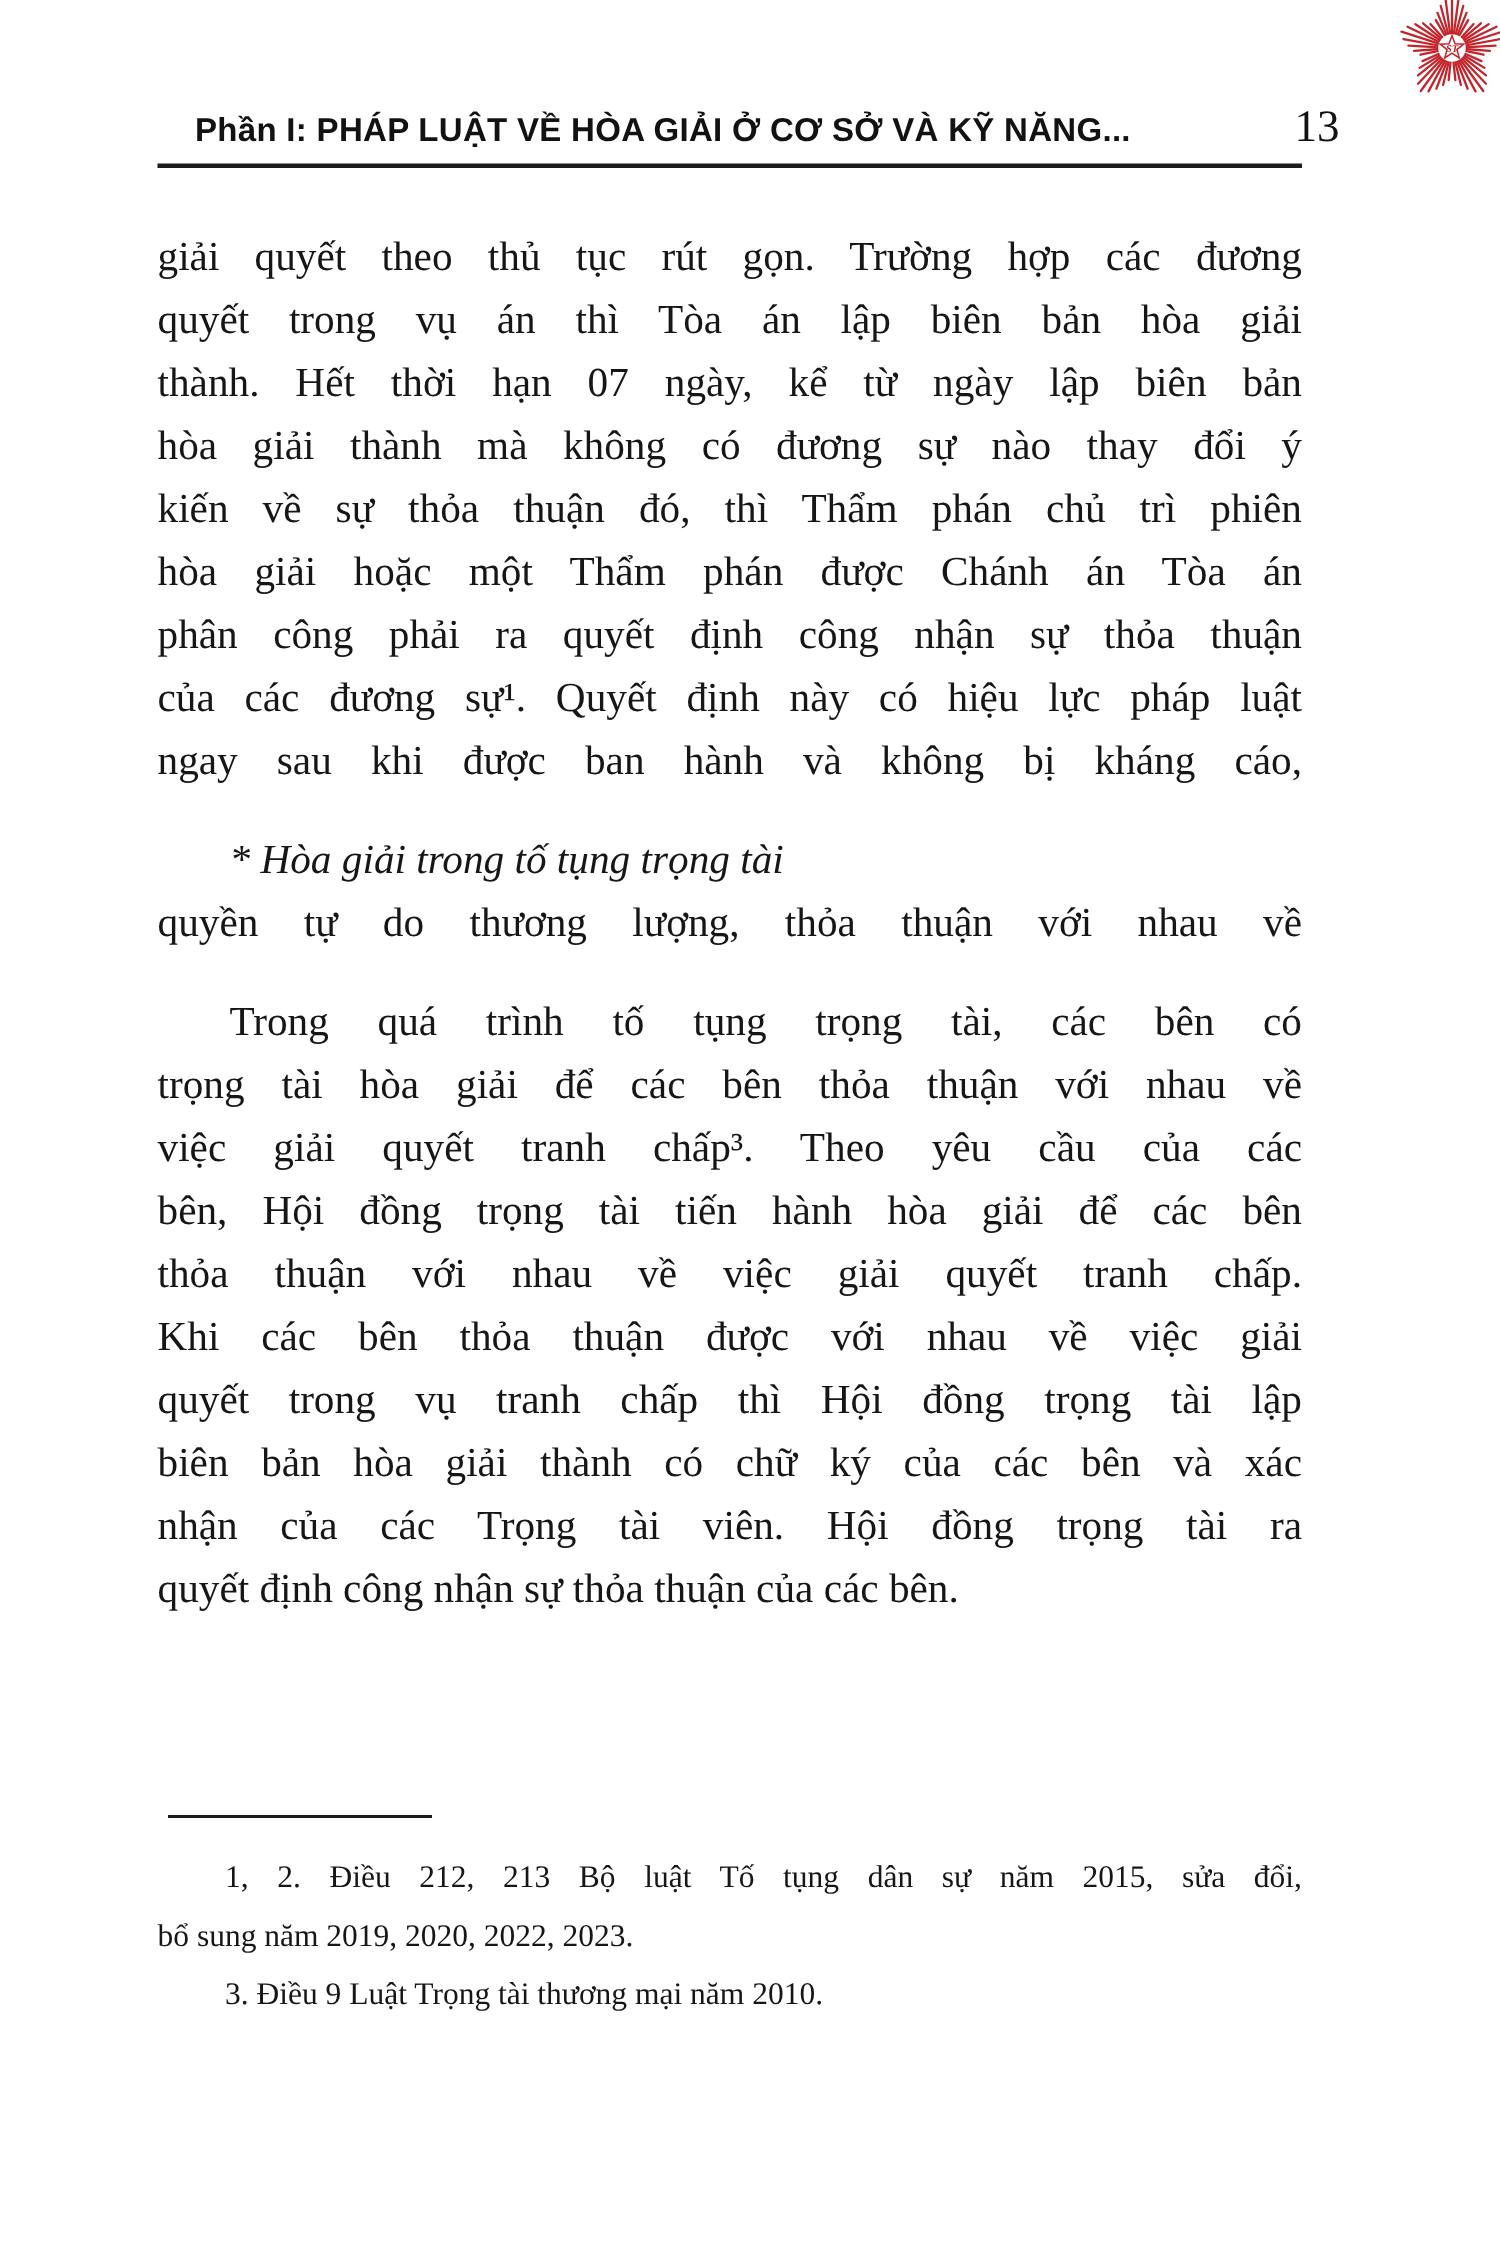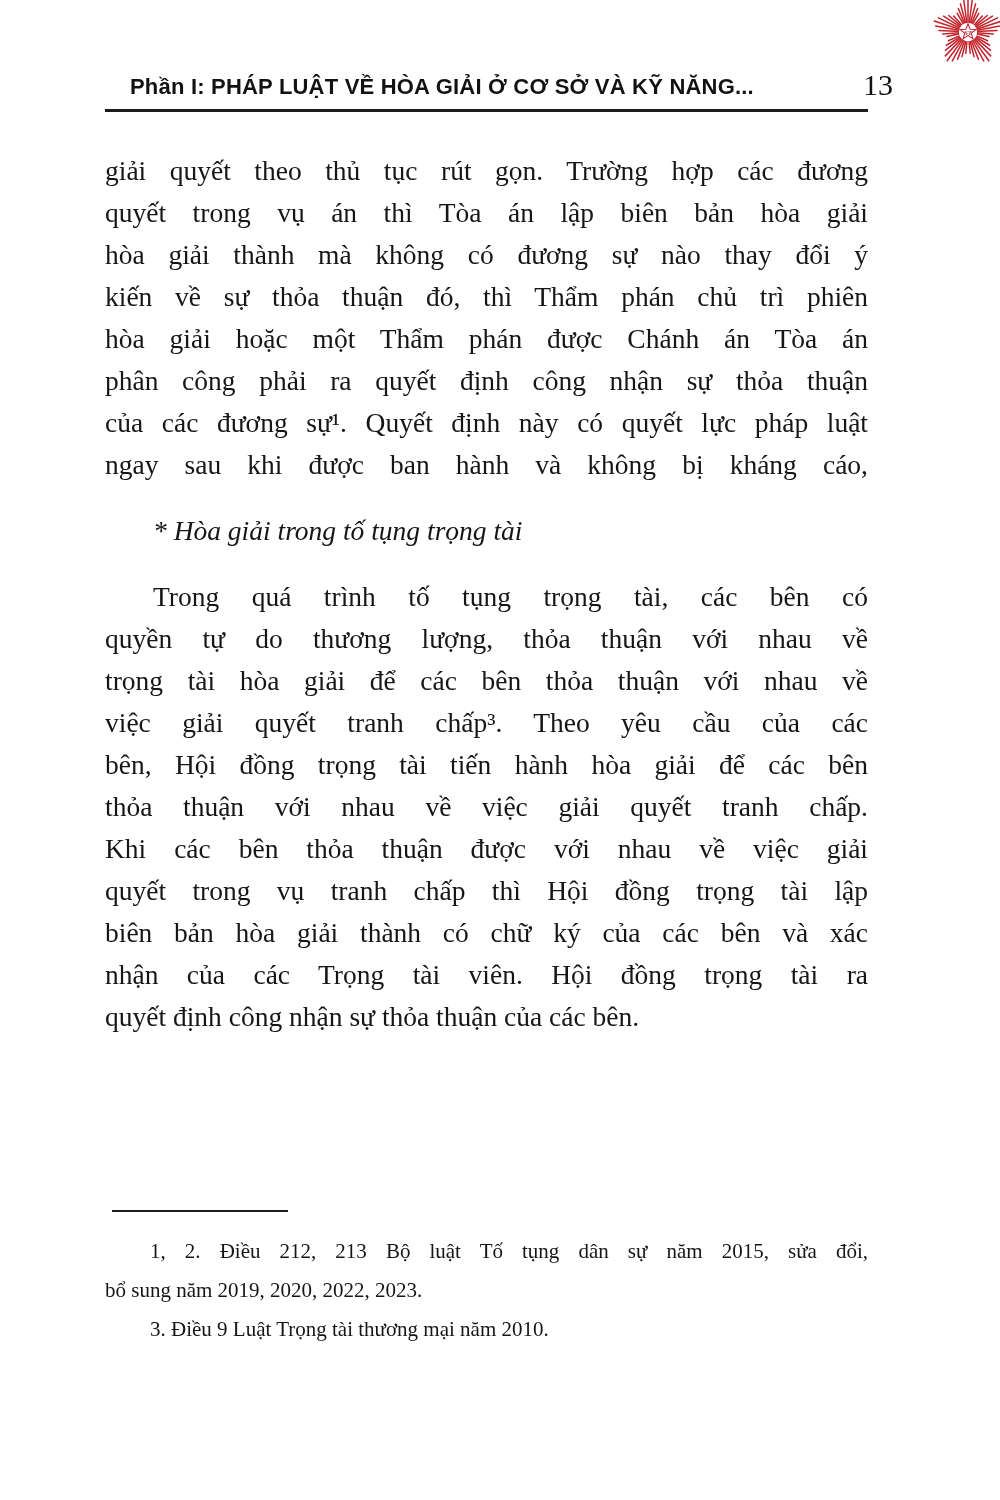--- a/index.html
+++ b/index.html
@@ -134,31 +134,32 @@
 
   <div class="header">
     <span class="running-head">Phần I: PHÁP LUẬT VỀ HÒA GIẢI Ở CƠ SỞ VÀ KỸ NĂNG...</span>
     <span class="page-number">13</span>
   </div>
   <div class="header-rule"></div>
 
   <div class="body-text">
     <div class="line">giải quyết theo thủ tục rút gọn. Trường hợp các đương</div>
     <div class="line">quyết trong vụ án thì Tòa án lập biên bản hòa giải</div>
+    <div class="line">thành. Hết thời hạn 07 ngày, kể từ ngày lập biên bản</div>
     <div class="line">hòa giải thành mà không có đương sự nào thay đổi ý</div>
     <div class="line">kiến về sự thỏa thuận đó, thì Thẩm phán chủ trì phiên</div>
     <div class="line">hòa giải hoặc một Thẩm phán được Chánh án Tòa án</div>
     <div class="line">phân công phải ra quyết định công nhận sự thỏa thuận</div>
-    <div class="line">của các đương sự¹. Quyết định này có quyết lực pháp luật</div>
+    <div class="line">của các đương sự¹. Quyết định này có hiệu lực pháp luật</div>
     <div class="line">ngay sau khi được ban hành và không bị kháng cáo,</div>
 
     <div class="line line--indent line--italic line--end">* Hòa giải trong tố tụng trọng tài</div>
 
+    <div class="line">quyền tự do thương lượng, thỏa thuận với nhau về</div>
     <div class="line line--indent">Trong quá trình tố tụng trọng tài, các bên có</div>
-    <div class="line">quyền tự do thương lượng, thỏa thuận với nhau về</div>
     <div class="line">trọng tài hòa giải để các bên thỏa thuận với nhau về</div>
     <div class="line">việc giải quyết tranh chấp³. Theo yêu cầu của các</div>
     <div class="line">bên, Hội đồng trọng tài tiến hành hòa giải để các bên</div>
     <div class="line">thỏa thuận với nhau về việc giải quyết tranh chấp.</div>
     <div class="line">Khi các bên thỏa thuận được với nhau về việc giải</div>
     <div class="line">quyết trong vụ tranh chấp thì Hội đồng trọng tài lập</div>
     <div class="line">biên bản hòa giải thành có chữ ký của các bên và xác</div>
     <div class="line">nhận của các Trọng tài viên. Hội đồng trọng tài ra</div>
     <div class="line line--end">quyết định công nhận sự thỏa thuận của các bên.</div>
   </div>

